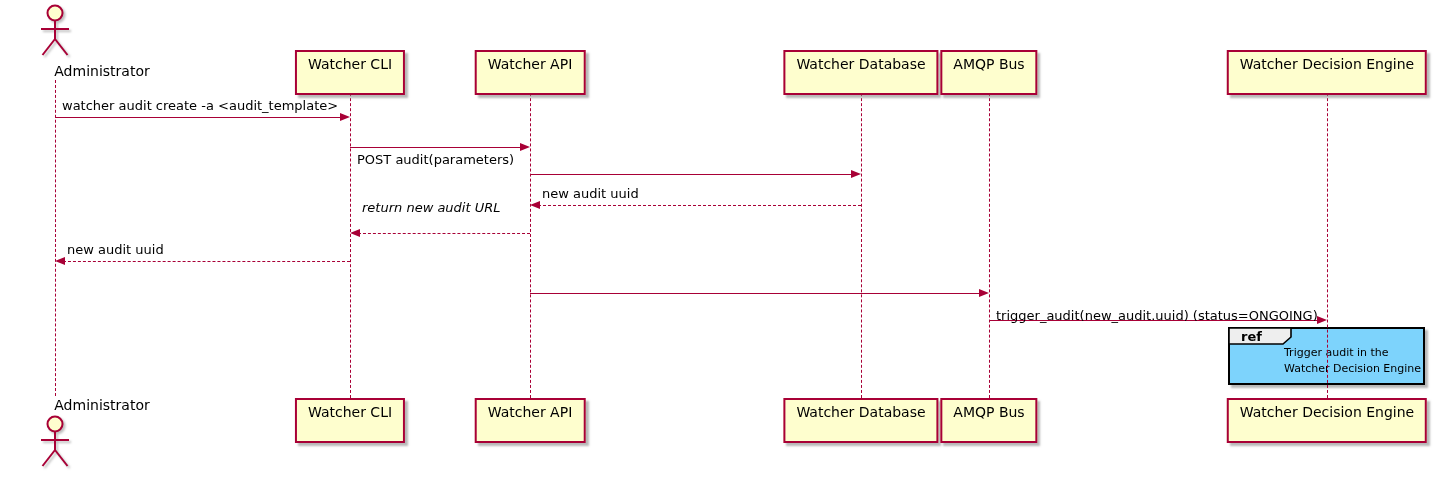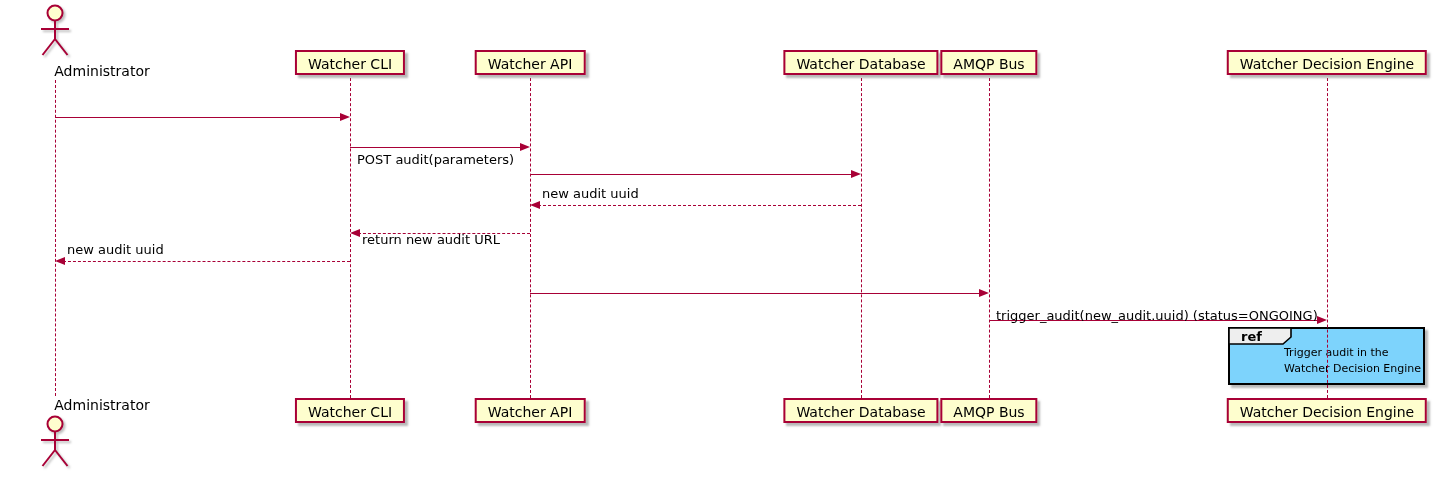--- a/index.html
+++ b/index.html
@@ -4,21 +4,21 @@
 <style>
   html,body{margin:0;padding:0;background:#fff;}
   .canvas{
     position:relative;width:1434px;height:486px;background:#FFFFFF;
     font-family:"DejaVu Sans","Liberation Sans",sans-serif;color:#000;overflow:hidden;
   }
   .lifeline{position:absolute;width:0;border-left:1px dashed #A80036;}
   .pbox{
     position:absolute;transform:translateX(-50%);
     background:#FEFECE;border:2px solid #A80036;
-    padding:3px 11px 0;font-size:14px;line-height:18px;white-space:nowrap;
+    padding:3px 11px 20px;font-size:14px;line-height:18px;white-space:nowrap;
     box-shadow:3px 3px 2px rgba(125,125,125,.55);
   }
   .actor-label{position:absolute;transform:translateX(-50%);font-size:14px;line-height:16px;white-space:nowrap;margin-left:47px;}
   .actor-figure{position:absolute;width:56px;height:58px;filter:drop-shadow(2.5px 2px 1px rgba(125,125,125,.5));}
   .msg-line{position:absolute;height:0;}
   .msg-line.solid{border-top:1px solid #A80036;}
   .msg-line.dashed{border-top:1px dashed #A80036;}
   .arrowhead{position:absolute;width:0;height:0;border-top:4.5px solid transparent;border-bottom:4.5px solid transparent;}
   .arrowhead.right{border-left:10px solid #A80036;}
   .arrowhead.left{border-right:10px solid #A80036;}
@@ -74,31 +74,32 @@
     <div class="pbox" style="left: 861px; top: 50px;">Watcher Database</div>
     <div class="pbox" style="left: 861px; top: 398px;">Watcher Database</div>
     <div class="lifeline" style="left: 989px; top: 78px; height: 320px;"></div>
     <div class="pbox" style="left: 989px; top: 50px;">AMQP Bus</div>
     <div class="pbox" style="left: 989px; top: 398px;">AMQP Bus</div>
     <div class="lifeline" style="left: 1327px; top: 78px; height: 320px;"></div>
     <div class="pbox" style="left: 1327px; top: 50px;">Watcher Decision Engine</div>
     <div class="pbox" style="left: 1327px; top: 398px;">Watcher Decision Engine</div>
     <div class="msg-line solid" style="left: 55px; top: 117px; width: 287px;"></div>
     <div class="arrowhead right" style="left: 340px; top: 113px;"></div>
+    <div class="msg-label" style="left: 62px; top: 98px;">watcher audit create -a &lt;audit_template&gt;</div>
     <div class="msg-line solid" style="left: 350px; top: 147px; width: 172px;"></div>
     <div class="arrowhead right" style="left: 520px; top: 143px;"></div>
     <div class="msg-label" style="left: 357px; top: 128px; margin-top: 24px;">POST audit(parameters)</div>
     <div class="msg-line solid" style="left: 530px; top: 174px; width: 323px;"></div>
     <div class="arrowhead right" style="left: 851px; top: 170px;"></div>
     <div class="msg-line dashed" style="left: 538px; top: 205px; width: 323px;"></div>
     <div class="arrowhead left" style="left: 530px; top: 201px;"></div>
     <div class="msg-label" style="left: 542px; top: 186px;">new audit uuid</div>
     <div class="msg-line dashed" style="left: 358px; top: 233px; width: 172px;"></div>
     <div class="arrowhead left" style="left: 350px; top: 229px;"></div>
-    <div class="msg-label" style="left: 362px; top: 232px;">return new audit URL</div>
+    <div class="msg-label" style="left: 362px; top: 200px; font-style: italic;">return new audit URL</div>
     <div class="msg-line dashed" style="left: 63px; top: 261px; width: 287px;"></div>
     <div class="arrowhead left" style="left: 55px; top: 257px;"></div>
     <div class="msg-label" style="left: 67px; top: 242px;">new audit uuid</div>
     <div class="msg-line solid" style="left: 530px; top: 293px; width: 451px;"></div>
     <div class="arrowhead right" style="left: 979px; top: 289px;"></div>
     <div class="msg-line solid" style="left: 989px; top: 320px; width: 330px;"></div>
     <div class="arrowhead right" style="left: 1317px; top: 316px;"></div>
     <div class="msg-label" style="left: 996px; top: 308px;">trigger_audit(new_audit.uuid) (status=ONGOING)</div>
   </div>
 

